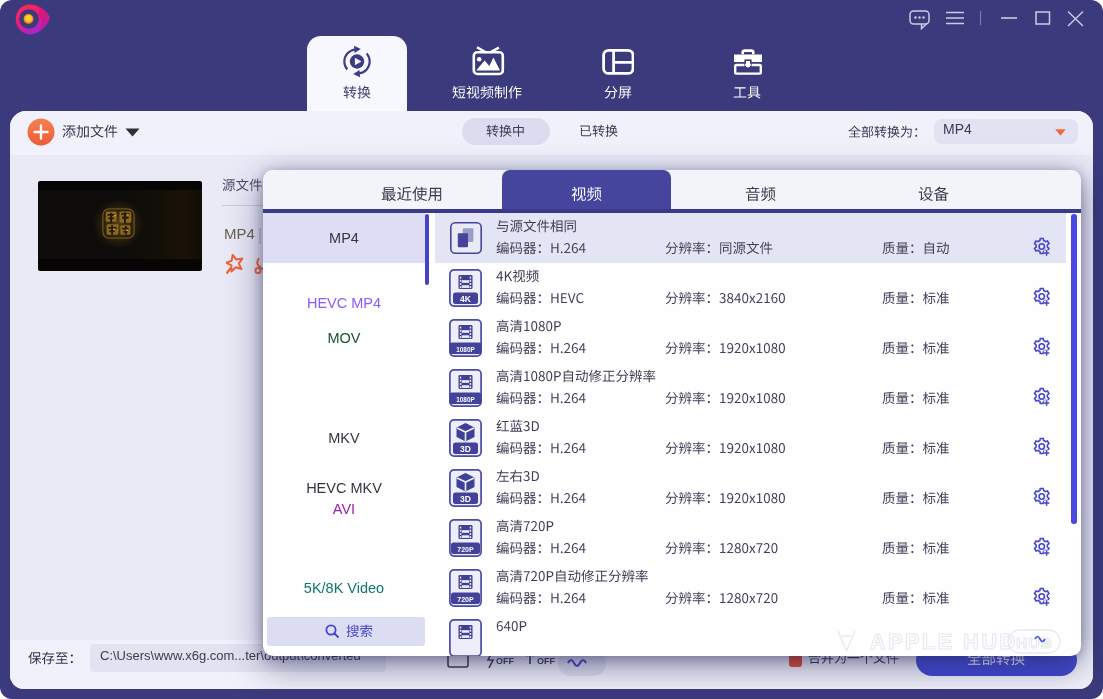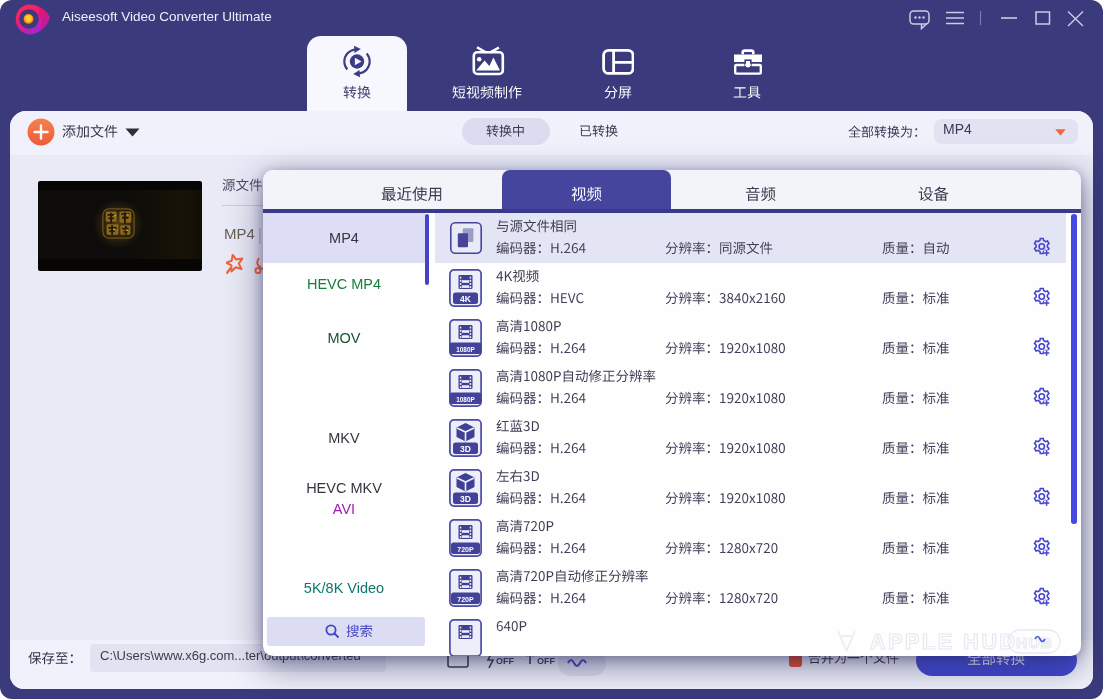--- a/index.html
+++ b/index.html
@@ -19,21 +19,20 @@
 <radialGradient id="lg2" cx="0.5" cy="0.45" r="0.55">
           <stop offset="0.5" stop-color="#FFCF1F"></stop>
           <stop offset="1" stop-color="#F4581F"></stop>
         </radialGradient>
       </defs>
 <path d="M14.5 0.5 C24 0.5 31.5 6.5 34.8 13.5 C33 20 27 28 17.5 30.3 C8.5 31.5 1.5 25 0.8 16.5 C0.2 7.5 6.5 0.5 14.5 0.5 Z" fill="url(#lg1)"></path>
 <path d="M21.5 2 C28 4.5 33 9 34.8 13.5 C33.2 19 29 25 23 28.3 C28 22 27.5 15 23.5 11.5 C25.5 8.5 25 4.5 21.5 2 Z" fill="url(#lg3)"></path>
 <circle cx="14" cy="15" r="9.8" fill="#3A3A7C"></circle>
 <circle cx="13.5" cy="15" r="5" fill="url(#lg2)"></circle>
 </svg>
-<div style="position:absolute;left:62px;top:9.4px;font:400 13.5px 'Liberation Sans',sans-serif;color:#EEEFFB;white-space:pre">Aiseesoft Video Converter Ultimate</div>
 <svg class="abs" style="left:900px;top:4px" width="195" height="28" viewBox="0 0 195 28">
 <g stroke="#C9CCE6" stroke-width="1.5" fill="none">
 <rect x="10" y="7" width="19" height="13" rx="3.5"></rect>
 <path d="M21.5 20 L21.5 24.5 L26.5 20"></path>
 <g stroke-width="1.6">
           <path d="M46 8.5 H64 M46 14 H64 M46 19.5 H64"></path>
         </g>
 <path d="M80.5 7 V21" stroke-opacity="0.45" stroke-width="1.2"></path>
 <path d="M101 14 H117" stroke-width="1.6"></path>
 <rect x="136" y="8" width="13.5" height="12"></rect>
@@ -209,21 +208,21 @@
           <path d="M7 -12.3V-4H8.1V-11.2H12.9V-4H14.1V-12.3ZM2.4 -12.5C2.9 -11.9 3.5 -11 3.8 -10.4L4.8 -11.1C4.5 -11.6 3.9 -12.4 3.3 -13ZM9.9 -10.1V-7C9.9 -4.6 9.4 -1.6 5.5 0.4C5.7 0.6 6.1 1 6.2 1.3C8.6 0 9.8 -1.6 10.4 -3.3V-0.3C10.4 0.7 10.8 1 11.9 1H13.3C14.6 1 14.8 0.4 15 -2.1C14.7 -2.1 14.3 -2.3 14 -2.5C13.9 -0.3 13.8 0.1 13.3 0.1H12C11.6 0.1 11.5 0 11.5 -0.4V-4.3H10.7C10.9 -5.2 11 -6.2 11 -7V-10.1ZM1 -10.4V-9.3H4.7C3.8 -7.3 2.2 -5.4 0.6 -4.3C0.8 -4.1 1.1 -3.5 1.1 -3.2C1.8 -3.6 2.4 -4.2 2.9 -4.8V1.2H4V-5.5C4.6 -4.8 5.3 -3.9 5.6 -3.4L6.3 -4.3C6 -4.7 4.9 -5.9 4.3 -6.5C5.1 -7.6 5.7 -8.8 6.2 -10L5.5 -10.4L5.3 -10.4Z M26.4 -7.8C26.3 -2.3 26.2 -0.5 22.4 0.5C22.6 0.7 22.9 1 23 1.3C27 0.1 27.3 -2 27.3 -7.8ZM26.8 -1.3C27.8 -0.5 29.2 0.6 29.8 1.3L30.5 0.5C29.8 -0.1 28.5 -1.2 27.4 -2ZM22.1 -6C21.3 -2.8 19.5 -0.7 16.3 0.4C16.5 0.6 16.8 1 16.9 1.3C20.4 0 22.3 -2.2 23.1 -5.8ZM17.6 -6.2C17.3 -5 16.7 -3.8 16.1 -3.1C16.3 -2.9 16.8 -2.7 16.9 -2.5C17.6 -3.4 18.2 -4.7 18.5 -5.9ZM23.9 -9.4V-2.1H24.9V-8.5H28.7V-2.2H29.8V-9.4H27L27.6 -11.1H30.2V-12.1H23.5V-11.1H26.5C26.3 -10.5 26.1 -9.9 25.9 -9.4ZM17.3 -11.7V-8.2H16.1V-7.1H19.3V-2.4H20.4V-7.1H23.3V-8.2H20.7V-10.1H22.9V-11.1H20.7V-13H19.6V-8.2H18.2V-11.7Z" fill="#FFFFFF"></path>
         </svg>
 <svg style="position:absolute;left:744.5px;top:187.1px;overflow:visible" width="31.0" height="15.5" viewBox="0 -12.71 31.0 15.50">
           <path d="M6.7 -12.9C7 -12.5 7.2 -12 7.3 -11.6H1.7V-10.6H13.9V-11.6H8.6C8.5 -12.1 8.2 -12.7 7.9 -13.1ZM3.8 -10.2C4.2 -9.5 4.6 -8.6 4.7 -8H0.9V-6.9H14.7V-8H10.7C11.1 -8.6 11.5 -9.5 11.9 -10.2L10.6 -10.5C10.4 -9.8 9.9 -8.7 9.5 -8H5.4L6 -8.1C5.8 -8.8 5.4 -9.7 4.9 -10.5ZM4.1 -2H11.5V-0.3H4.1ZM4.1 -2.9V-4.6H11.5V-2.9ZM3 -5.5V1.3H4.1V0.7H11.5V1.2H12.7V-5.5Z M26.4 -7.8C26.3 -2.3 26.2 -0.5 22.4 0.5C22.6 0.7 22.9 1 23 1.3C27 0.1 27.3 -2 27.3 -7.8ZM26.8 -1.3C27.8 -0.5 29.2 0.6 29.8 1.3L30.5 0.5C29.8 -0.1 28.5 -1.2 27.4 -2ZM22.1 -6C21.3 -2.8 19.5 -0.7 16.3 0.4C16.5 0.6 16.8 1 16.9 1.3C20.4 0 22.3 -2.2 23.1 -5.8ZM17.6 -6.2C17.3 -5 16.7 -3.8 16.1 -3.1C16.3 -2.9 16.8 -2.7 16.9 -2.5C17.6 -3.4 18.2 -4.7 18.5 -5.9ZM23.9 -9.4V-2.1H24.9V-8.5H28.7V-2.2H29.8V-9.4H27L27.6 -11.1H30.2V-12.1H23.5V-11.1H26.5C26.3 -10.5 26.1 -9.9 25.9 -9.4ZM17.3 -11.7V-8.2H16.1V-7.1H19.3V-2.4H20.4V-7.1H23.3V-8.2H20.7V-10.1H22.9V-11.1H20.7V-13H19.6V-8.2H18.2V-11.7Z" fill="#3A3A4E"></path>
         </svg>
 <svg style="position:absolute;left:917.5px;top:187.1px;overflow:visible" width="31.0" height="15.5" viewBox="0 -12.71 31.0 15.50">
           <path d="M1.9 -12C2.7 -11.3 3.8 -10.3 4.2 -9.6L5 -10.4C4.5 -11.1 3.5 -12.1 2.7 -12.7ZM0.7 -8.2V-7H2.9V-1.5C2.9 -0.8 2.4 -0.2 2.1 -0.1C2.3 0.2 2.6 0.7 2.7 0.9C2.9 0.6 3.4 0.3 6.1 -1.7C6 -2 5.8 -2.4 5.7 -2.7L4 -1.5V-8.2ZM7.6 -12.5V-10.7C7.6 -9.6 7.3 -8.3 5.2 -7.4C5.4 -7.2 5.8 -6.7 6 -6.5C8.2 -7.6 8.7 -9.3 8.7 -10.7V-11.4H11.5V-8.9C11.5 -7.7 11.7 -7.3 12.8 -7.3C12.9 -7.3 13.7 -7.3 13.9 -7.3C14.2 -7.3 14.6 -7.3 14.7 -7.3C14.7 -7.6 14.7 -8.1 14.6 -8.4C14.4 -8.3 14.1 -8.3 13.9 -8.3C13.7 -8.3 13 -8.3 12.8 -8.3C12.6 -8.3 12.6 -8.4 12.6 -8.9V-12.5ZM12.5 -5.1C11.9 -3.8 11.1 -2.8 10.1 -2C9 -2.9 8.2 -3.9 7.6 -5.1ZM6 -6.2V-5.1H6.8L6.5 -5C7.2 -3.6 8 -2.3 9.1 -1.3C8 -0.6 6.6 -0.1 5.3 0.2C5.5 0.5 5.8 0.9 5.8 1.2C7.3 0.8 8.8 0.2 10 -0.6C11.2 0.3 12.6 0.9 14.2 1.3C14.4 1 14.7 0.5 14.9 0.2C13.4 -0.1 12.1 -0.6 11 -1.3C12.3 -2.5 13.3 -4 14 -5.9L13.3 -6.2L13.1 -6.2Z M26.1 -10.7C25.4 -9.9 24.4 -9.2 23.2 -8.6C22.2 -9.1 21.3 -9.8 20.6 -10.5L20.8 -10.7ZM21.2 -13.1C20.4 -11.7 18.9 -10.2 16.7 -9.1C16.9 -8.9 17.3 -8.5 17.5 -8.3C18.4 -8.7 19.1 -9.2 19.8 -9.8C20.4 -9.1 21.2 -8.5 22 -8C20.1 -7.3 18 -6.7 16 -6.4C16.2 -6.2 16.4 -5.7 16.5 -5.3C18.7 -5.7 21.1 -6.4 23.2 -7.4C25.2 -6.5 27.5 -5.9 29.9 -5.5C30 -5.9 30.3 -6.4 30.6 -6.6C28.4 -6.9 26.3 -7.3 24.5 -8C25.9 -8.9 27.2 -10 28 -11.3L27.3 -11.7L27.1 -11.7H21.7C22 -12.1 22.2 -12.4 22.5 -12.8ZM19.3 -2H22.6V-0.3H19.3ZM19.3 -2.9V-4.5H22.6V-2.9ZM27.1 -2V-0.3H23.8V-2ZM27.1 -2.9H23.8V-4.5H27.1ZM18.1 -5.5V1.2H19.3V0.7H27.1V1.2H28.3V-5.5Z" fill="#3A3A4E"></path>
         </svg>
 <div class="abs" style="left:263px;top:213px;width:162px;height:50px;background:#DDDEF6"></div>
 <div class="abs" style="left:263px;top:213px;width:162px;height:50px;font:14.5px 'Liberation Sans',sans-serif;color:#36363E;display:flex;align-items:center;justify-content:center">MP4</div>
-<div class="abs" style="left:263px;top:259px;width:162px;height:50px;font:14.5px 'Liberation Sans',sans-serif;color:#15803d;display:flex;align-items:center;justify-content:center">HEVC MP4</div>
+<div class="abs" style="left:263px;top:278px;width:162px;height:50px;font:14.5px 'Liberation Sans',sans-serif;color:#8b5cf6;display:flex;align-items:center;justify-content:center">HEVC MP4</div>
 <div class="abs" style="left:263px;top:313px;width:162px;height:50px;font:14.5px 'Liberation Sans',sans-serif;color:#14532d;display:flex;align-items:center;justify-content:center">MOV</div>
 <div class="abs" style="left:263px;top:463px;width:162px;height:50px;font:14.5px 'Liberation Sans',sans-serif;color:#36363E;display:flex;align-items:center;justify-content:center">HEVC MKV</div>
 <div class="abs" style="left:263px;top:413px;width:162px;height:50px;font:14.5px 'Liberation Sans',sans-serif;color:#36363E;display:flex;align-items:center;justify-content:center">MKV</div>
 <div class="abs" style="left:263px;top:484px;width:162px;height:50px;font:14.5px 'Liberation Sans',sans-serif;color:#a21caf;display:flex;align-items:center;justify-content:center">AVI</div>
 <div class="abs" style="left:263px;top:563px;width:162px;height:50px;font:14.5px 'Liberation Sans',sans-serif;color:#0f766e;display:flex;align-items:center;justify-content:center">5K/8K Video</div>
 <div class="abs" style="left:424.5px;top:214px;width:4.5px;height:71px;background:#4444C4;border-radius:2.2px"></div>
 <div class="abs" style="left:267px;top:617px;width:158px;height:29px;background:#DCDDF3;border-radius:3px"></div>
 <svg class="abs" style="left:325px;top:624px" width="14" height="14" viewBox="0 0 14 14">
 <circle cx="6" cy="6" r="4.6" fill="none" stroke="#4343C8" stroke-width="1.8"></circle>
 <path d="M9.5 9.5 L13 13" stroke="#4343C8" stroke-width="1.8" stroke-linecap="round"></path>

